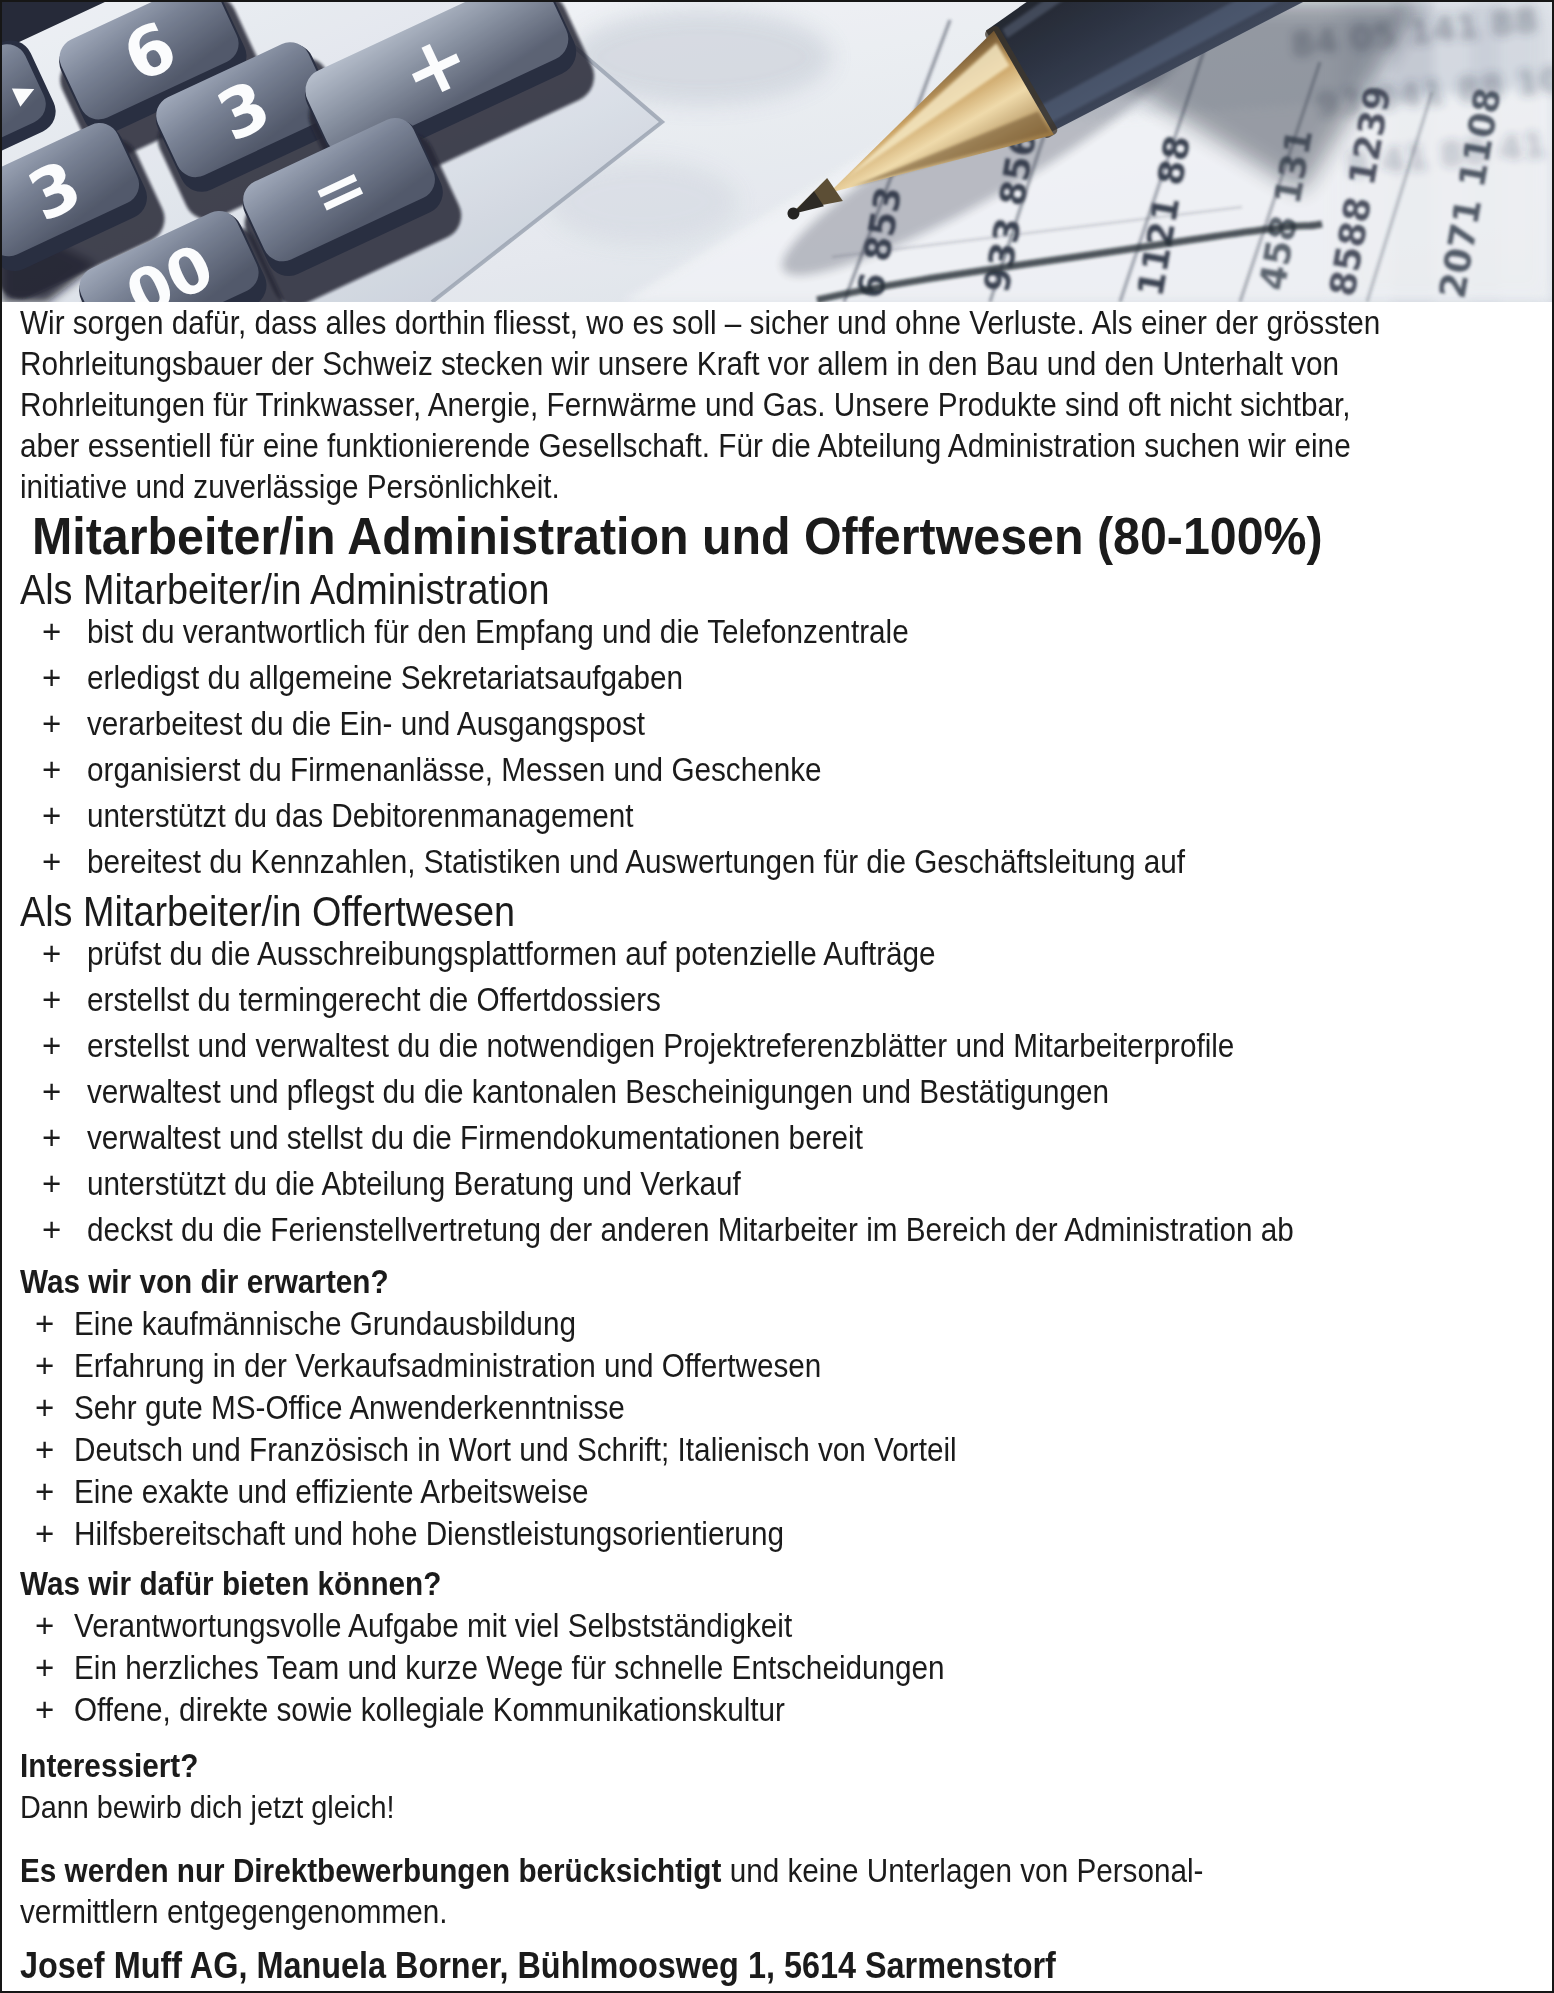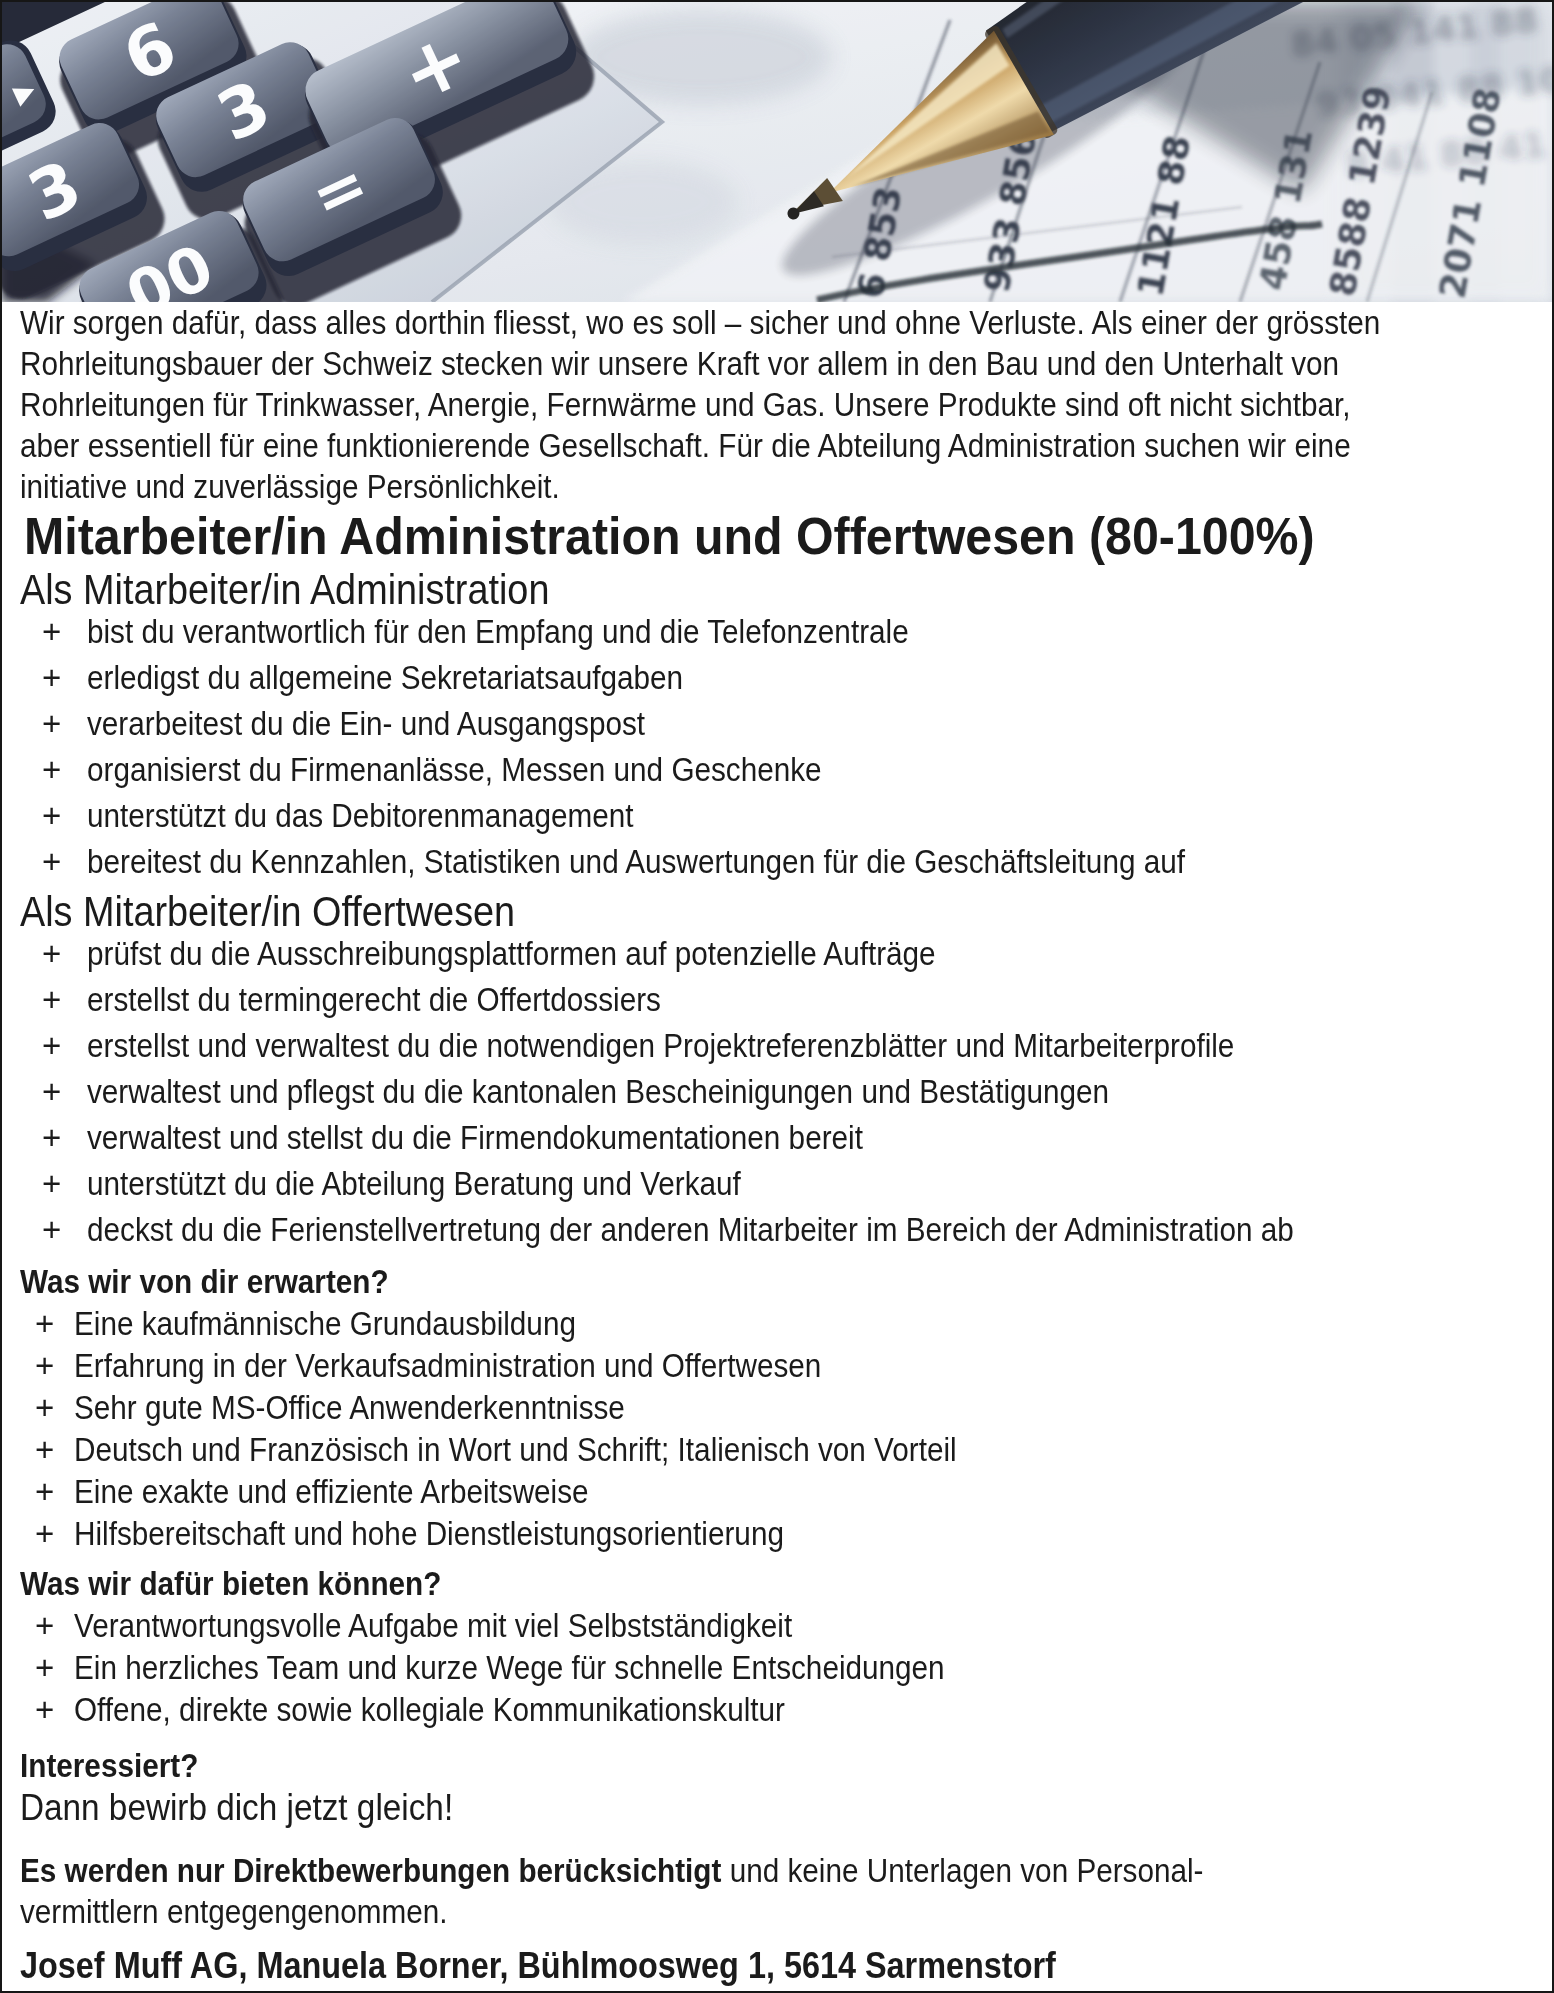--- a/index.html
+++ b/index.html
@@ -13,31 +13,31 @@
     color:#1b1b1b;
     overflow:hidden;
   }
   .hero{display:block;width:1550px;height:300px;}
   .content{padding:0 16px 0 18px;}
   
   .cx{display:inline-block;transform:scaleX(0.90);transform-origin:0 60%;white-space:nowrap;}
   .cxt{display:inline-block;transform:scaleX(0.93);transform-origin:0 60%;white-space:nowrap;}
   .intro{}
   .intro-line{font-size:33px;line-height:41px;white-space:nowrap;}
-  h1{margin:2px 0 0 4px;font-size:52px;line-height:54px;font-weight:700;white-space:nowrap;}
+  h1{margin:2px 0 0 12px;font-size:52px;line-height:54px;font-weight:700;white-space:nowrap;}
   .sec-label{margin-top:8px;font-size:42px;line-height:38px;white-space:nowrap;}
   ul.plus-list{list-style:none;margin:0;padding:0;}
   ul.plus-list li{position:relative;font-size:33px;white-space:nowrap;}
   ul.list-a li{line-height:46px;padding-left:67px;}
   ul.list-a .marker{position:absolute;left:22px;top:0;}
   ul.list-b li{line-height:42px;padding-left:54px;}
   ul.list-b .marker{position:absolute;left:15px;top:0;}
   h2{margin:8px 0 0 0;font-size:33px;line-height:42px;font-weight:700;white-space:nowrap;}
   h2.gap{margin-top:14px;}
-  .plain-line{font-size:37px;line-height:41px;white-space:nowrap;}
+  .plain-line{font-size:32px;line-height:41px;white-space:nowrap;}
   .note{margin-top:22px;}
   .note-line{font-size:33px;line-height:41px;white-space:nowrap;}
   .footer-line{margin-top:13px;font-size:36px;line-height:42px;font-weight:700;white-space:nowrap;}
   .fig{font-family:"DejaVu Sans",sans-serif;font-weight:700;}
 </style>
 </head>
 <body>
 
 <div class="page">
 

